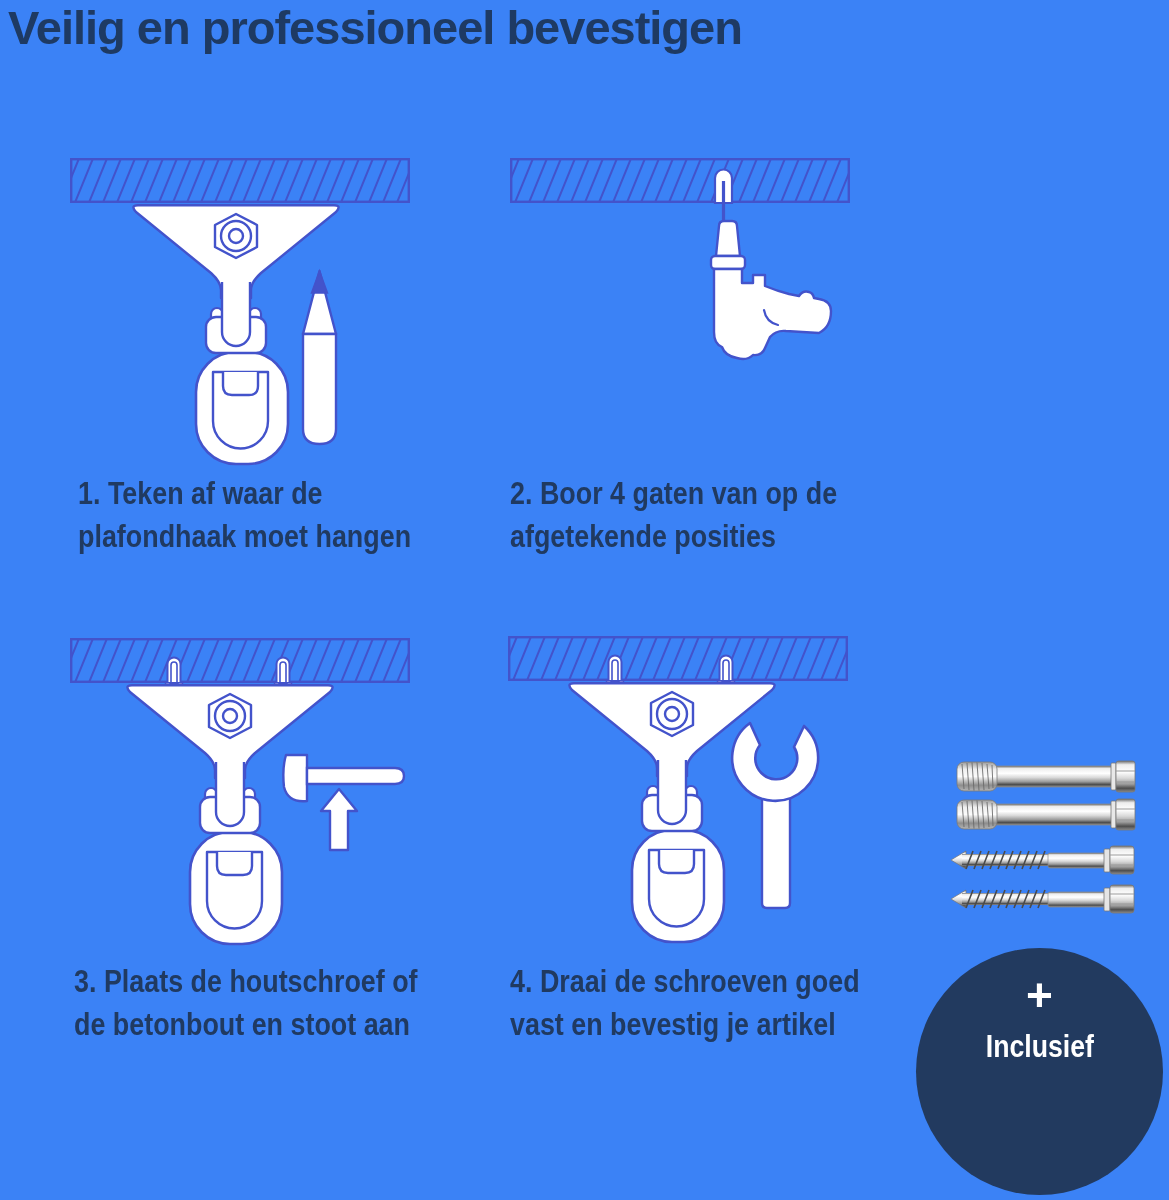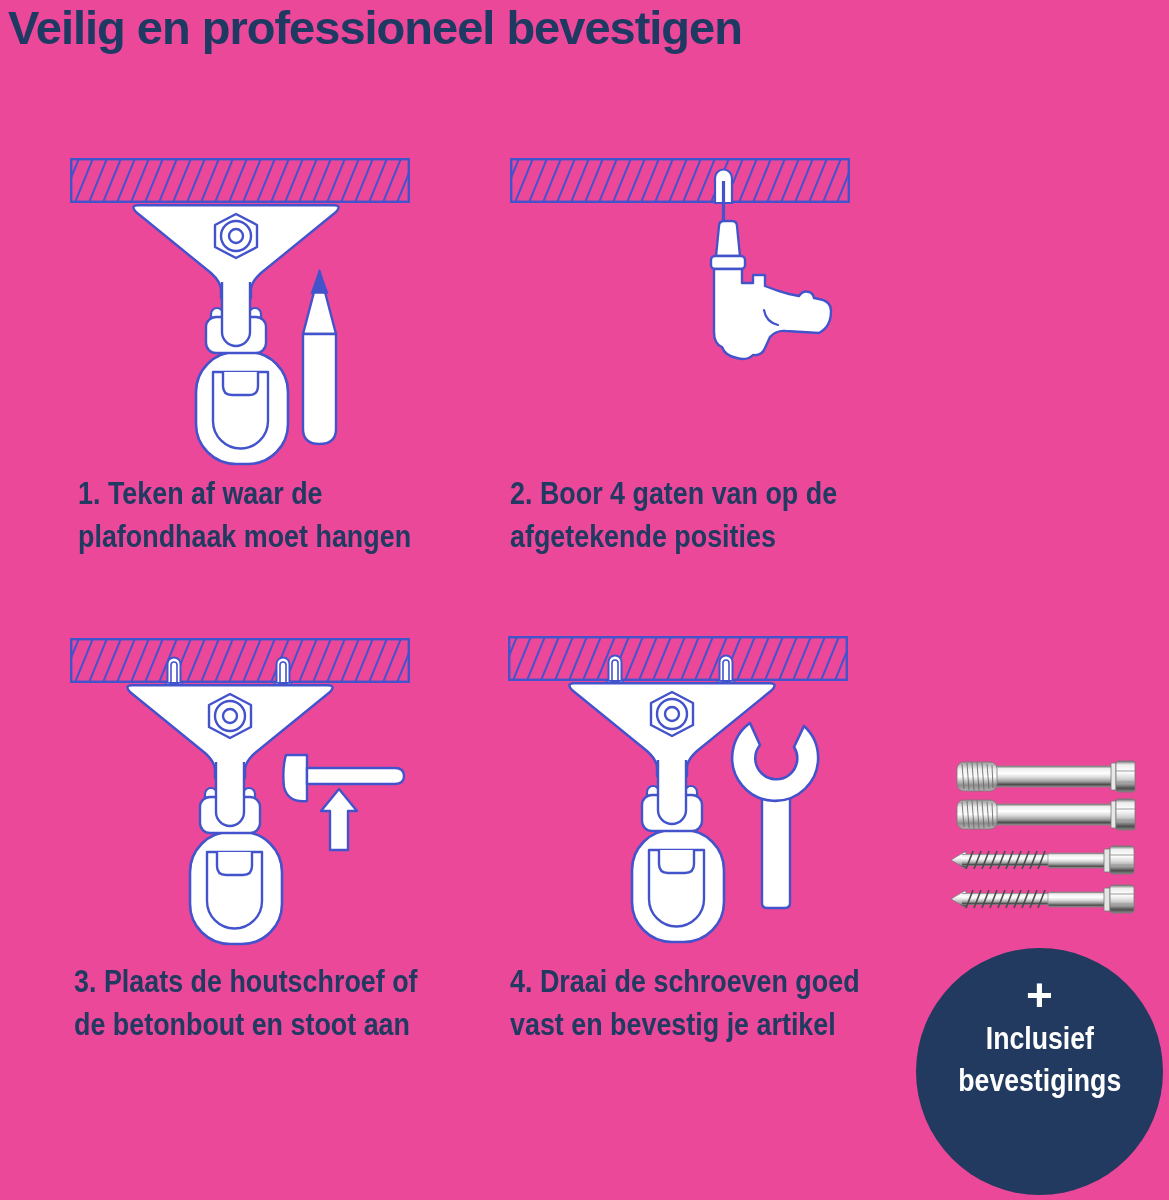--- a/index.html
+++ b/index.html
@@ -1,17 +1,17 @@
 <!DOCTYPE html>
 <html><head>
 <meta charset="utf-8">
 <style>
   html,body{margin:0;padding:0;background:#fff;}
   .canvas{
-    position:relative;width:1169px;height:1200px;background:#ec4899;overflow:hidden;
+    position:relative;width:1169px;height:1200px;background:#3b82f6;overflow:hidden;
     font-family:"Liberation Sans",sans-serif;
   }
   .title{
     position:absolute;left:8px;top:0px;width:1150px;
     font-size:47px;font-weight:bold;color:#1e3a63;letter-spacing:-1px;
   }
   .caption{
     position:absolute;color:#203a61;font-size:32px;font-weight:bold;line-height:43px;
     white-space:nowrap;transform:scaleX(0.84);transform-origin:left top;
   }
@@ -26,21 +26,21 @@
   .p4{left:490px;top:620px;}
   .hw{left:920px;top:745px;}
   .badge{
     position:absolute;left:916px;top:948px;width:247px;height:247px;border-radius:50%;
     background:#223a5f;color:#ffffff;display:flex;flex-direction:column;align-items:center;
     text-align:center;
   }
   .badge .plus{font-size:46px;font-weight:bold;line-height:46px;margin-top:24px;}
   .badge .bline{font-size:31px;font-weight:bold;line-height:42px;display:inline-block;
     transform:scaleX(0.86);transform-origin:center top;}
-  .badge .blines{}
+  .badge .blines{margin-top:8px;}
   svg{display:block;}
 </style>
 </head>
 <body>
 
 <div class="canvas">
 
   <svg width="0" height="0" style="position:absolute" aria-hidden="true">
     <defs>
       <symbol id="ceil" viewBox="0 0 340 45">
@@ -176,17 +176,16 @@
       <rect x="1110" y="846" width="24" height="28" rx="3" fill="url(#chromeV)" stroke="#777" stroke-width="0.8"></rect>
       <path d="M1110,855 h24 M1110,865 h24" stroke="#9a9a9a" stroke-width="1" fill="none"></path>
     </g>
     <use href="#lagScrew" y="39"></use>
   </svg>
 
   <div class="badge">
     <div class="plus">+</div>
     <div class="blines">
       <div><span class="bline">Inclusief</span></div>
-      <div><span class="bline">bevestigings</span></div>
     </div>
   </div>
 
 </div>
 
 </body></html>

